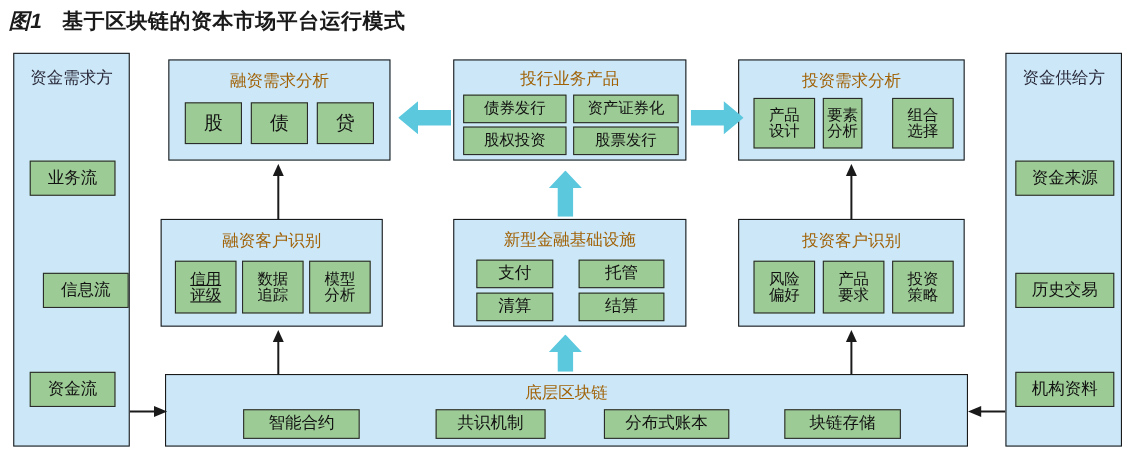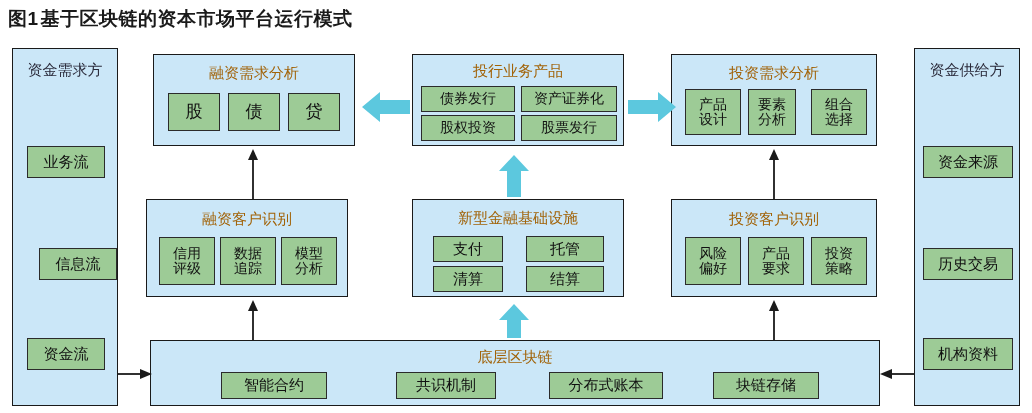--- a/index.html
+++ b/index.html
@@ -1,20 +1,20 @@
 <!DOCTYPE html>
 <html><head>
 <meta charset="utf-8">
 <style>
   html,body{margin:0;padding:0;background:#ffffff;}
   body{width:1032px;height:413px;position:relative;
        font-family:"Liberation Sans","DejaVu Sans",sans-serif;color:#1a1a1a;}
 
   .title{position:absolute;left:8px;top:6px;font-size:19px;font-weight:bold;letter-spacing:0.5px;white-space:nowrap;}
-  .title .num{margin-right:2px;}
+  .title .num{margin-right:18px;font-style:italic;}
 
   
   .panel{position:absolute;background:#cbe7f8;border:1.6px solid #1a1a1a;box-sizing:border-box;}
   .panel-title{position:absolute;left:0;right:0;text-align:center;font-size:15px;color:#a16207;white-space:nowrap;}
 
   
   .chip{position:absolute;background:#9dcb96;border:1.4px solid #2b2b2b;box-sizing:border-box;
         display:flex;align-items:center;justify-content:center;text-align:center;
         font-size:15px;line-height:1.08;color:#111;white-space:pre-line;}
   .chip.sm{font-size:14px;}
@@ -64,29 +64,29 @@
   <div class="chip sm" style="left:8px;top:31px;width:94px;height:26px;">债券发行</div>
   <div class="chip sm" style="left:108px;top:31px;width:96px;height:26px;">资产证券化</div>
   <div class="chip sm" style="left:8px;top:60px;width:94px;height:26px;">股权投资</div>
   <div class="chip sm" style="left:108px;top:60px;width:96px;height:26px;">股票发行</div>
 </div>
 
 <div class="panel" style="left:671px;top:54px;width:206px;height:92px;">
   <div class="panel-title" style="top:9px;">投资需求分析</div>
   <div class="chip sm" style="left:13px;top:34px;width:56px;height:46px;">产品
 设计</div>
-  <div class="chip sm" style="left:76px;top:34px;width:48px;height:46px;">要素
+  <div class="chip sm" style="left:76px;top:34px;width:36px;height:46px;">要素
 分析</div>
   <div class="chip sm" style="left:139px;top:34px;width:56px;height:46px;">组合
 选择</div>
 </div>
 
 <div class="panel" style="left:146px;top:199px;width:202px;height:98px;">
   <div class="panel-title" style="top:10px;">融资客户识别</div>
-  <div class="chip sm" style="left:12px;top:37px;width:56px;height:48px;">信用
+  <div class="chip sm" style="left:12px;top:37px;width:56px;height:48px;text-decoration:underline;">信用
 评级</div>
   <div class="chip sm" style="left:73px;top:37px;width:56px;height:48px;">数据
 追踪</div>
   <div class="chip sm" style="left:134px;top:37px;width:56px;height:48px;">模型
 分析</div>
 </div>
 
 <div class="panel" style="left:412px;top:199px;width:212px;height:98px;">
   <div class="panel-title" style="top:9px;">新型金融基础设施</div>
   <div class="chip" style="left:20px;top:36px;width:70px;height:26px;">支付</div>

